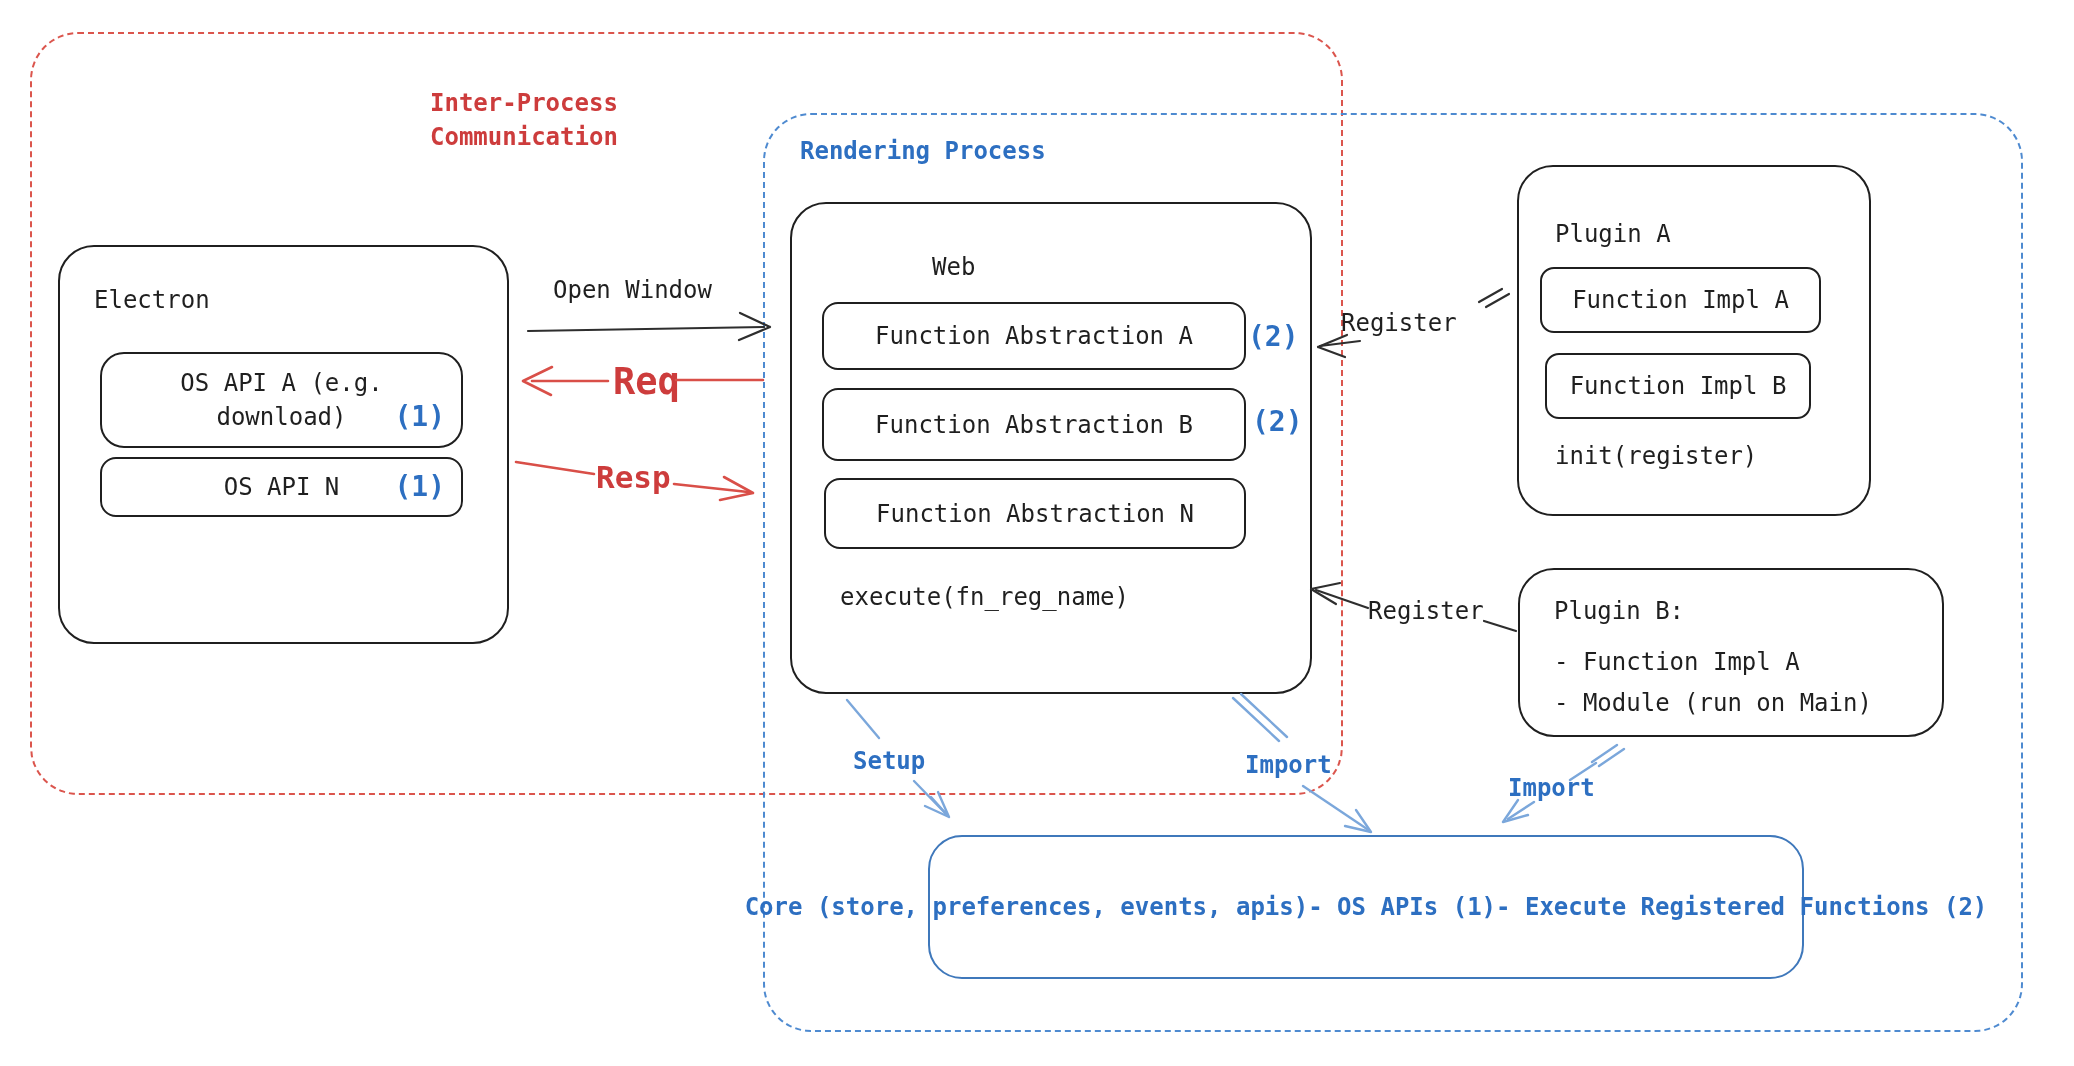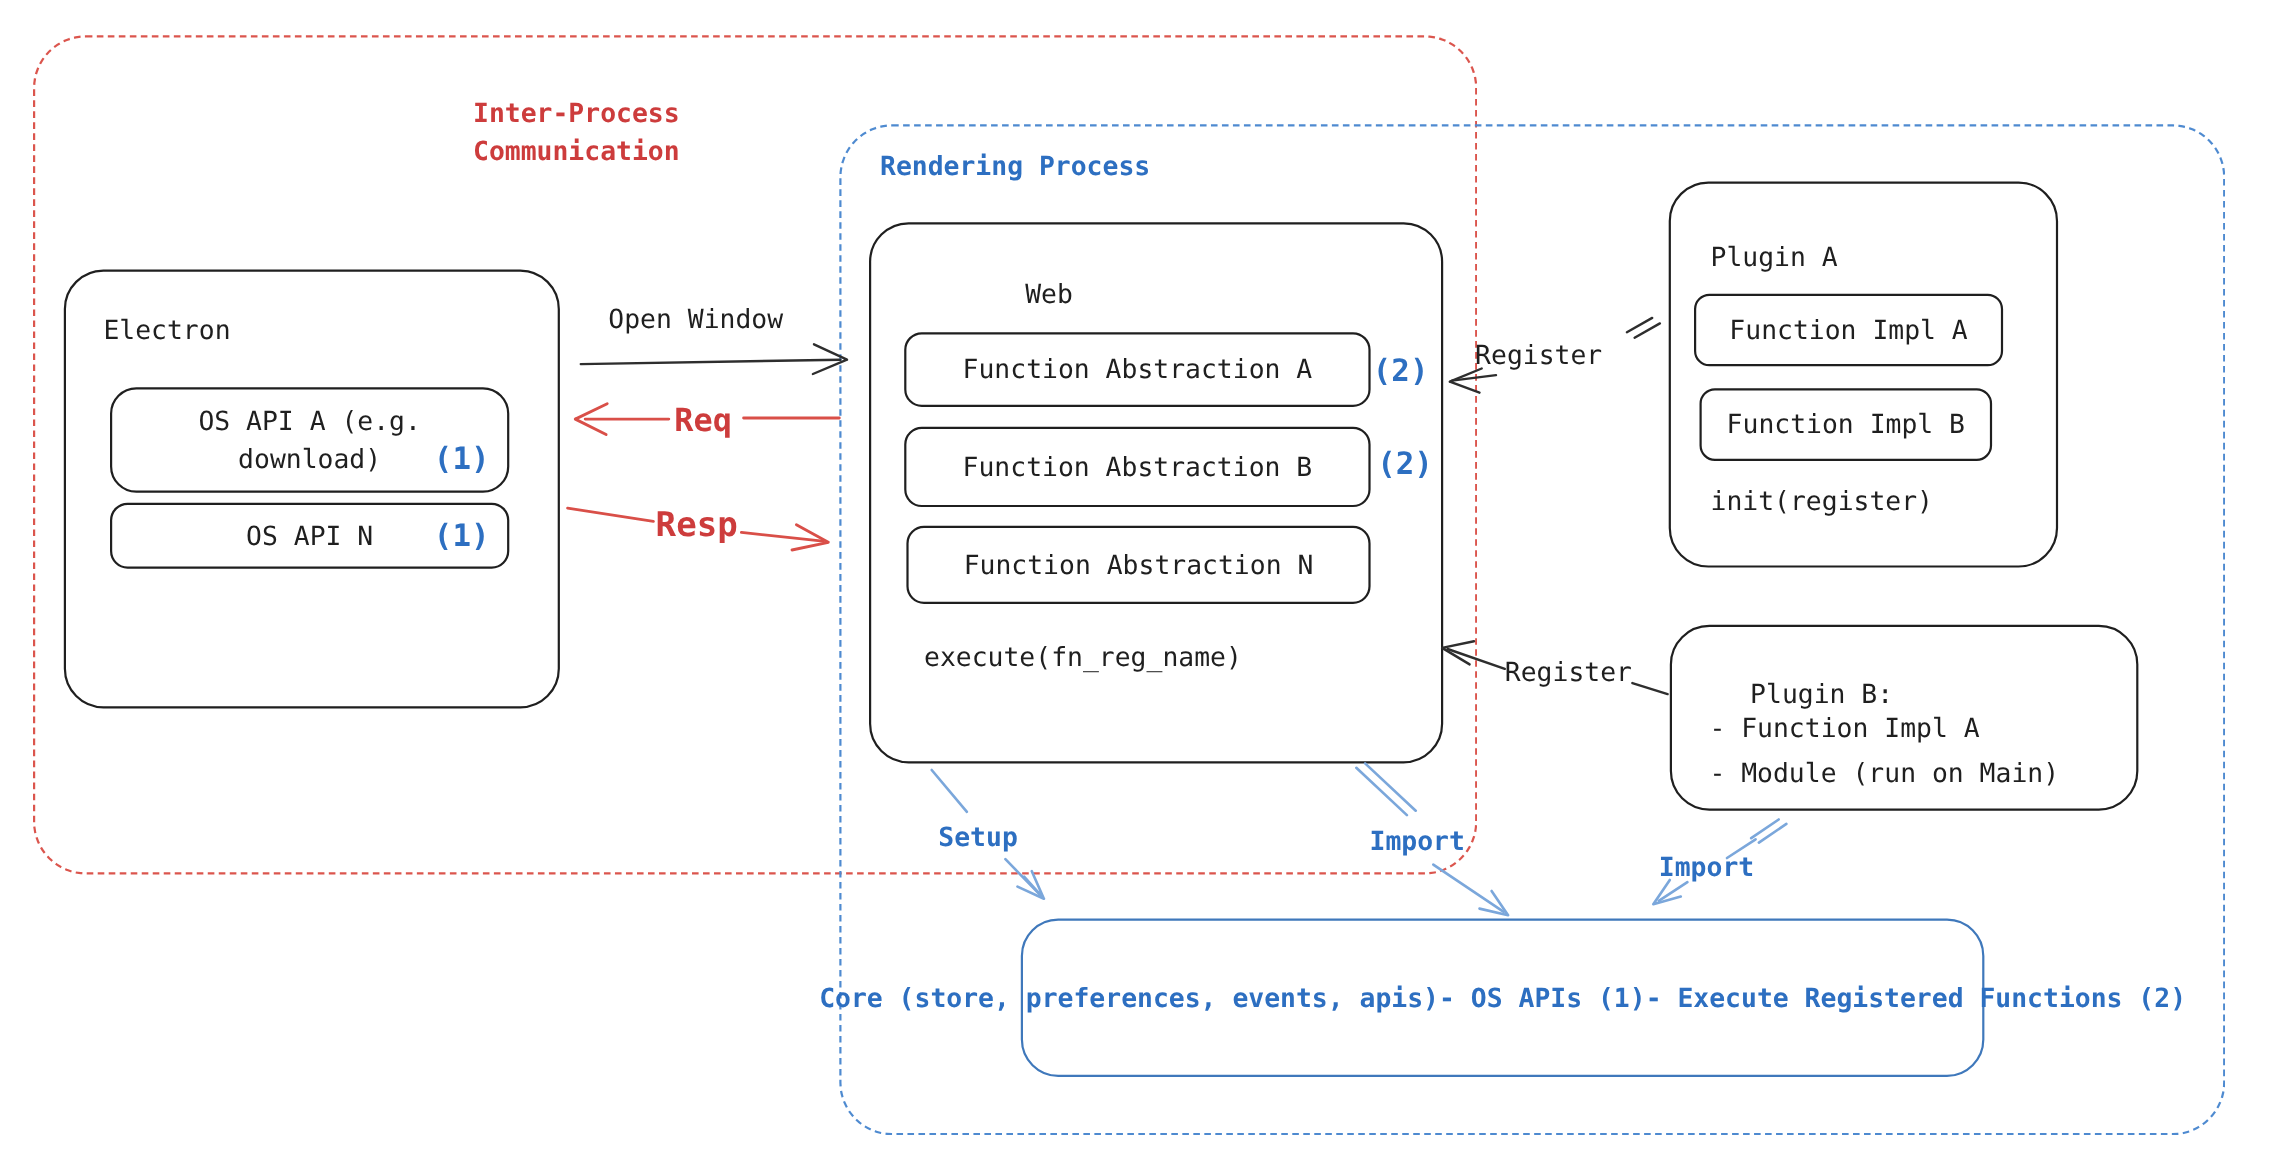--- a/index.html
+++ b/index.html
@@ -99,33 +99,33 @@
     <div class="subnode" style="left:21px;top:100px;width:277px;height:62px;border-radius:14px;">
       <div class="txt">Function Impl A</div>
     </div>
     <div class="subnode" style="left:26px;top:186px;width:262px;height:62px;border-radius:14px;">
       <div class="txt">Function Impl B</div>
     </div>
     <div class="abs txt" style="left:36px;top:272px;">init(register)</div>
   </div>
 
   <div class="node" style="left:1518px;top:568px;width:422px;height:165px;">
-    <div class="abs txt" style="left:34px;top:44px;margin-left:37px;">Plugin B:</div>
+    <div class="abs txt" style="left:34px;top:24px;">Plugin B:</div>
     <div class="abs txt" style="left:34px;top:75px;">- Function Impl A</div>
     <div class="abs txt" style="left:34px;top:116px;">- Module (run on Main)</div>
   </div>
 
   <div id="core-box">
     <div class="txt">Core (store, preferences, events, apis)</div>
     <div class="txt">- OS APIs (1)</div>
     <div class="txt">- Execute Registered Functions (2)</div>
   </div>
 
   <div class="abs txt" style="left:553px;top:273px;">Open Window</div>
-  <div class="abs txt red" style="left:613px;top:365px;font-size:29px;">Req</div>
+  <div class="abs txt red" style="left:613px;top:365px;font-size:37px;">Req</div>
   <div class="abs txt red" style="left:596px;top:460px;font-size:31px;">Resp</div>
   <div class="abs txt" style="left:1341px;top:306px;">Register</div>
   <div class="abs txt" style="left:1368px;top:594px;">Register</div>
   <div class="abs txt blue" style="left:853px;top:744px;">Setup</div>
   <div class="abs txt blue" style="left:1245px;top:748px;">Import</div>
   <div class="abs txt blue" style="left:1508px;top:771px;">Import</div>
 
   <svg class="overlay" width="2074" height="1066" viewBox="0 0 2074 1066">
     <g>
       <path class="stroke-ink" d="M528 331 L764 327"></path>

